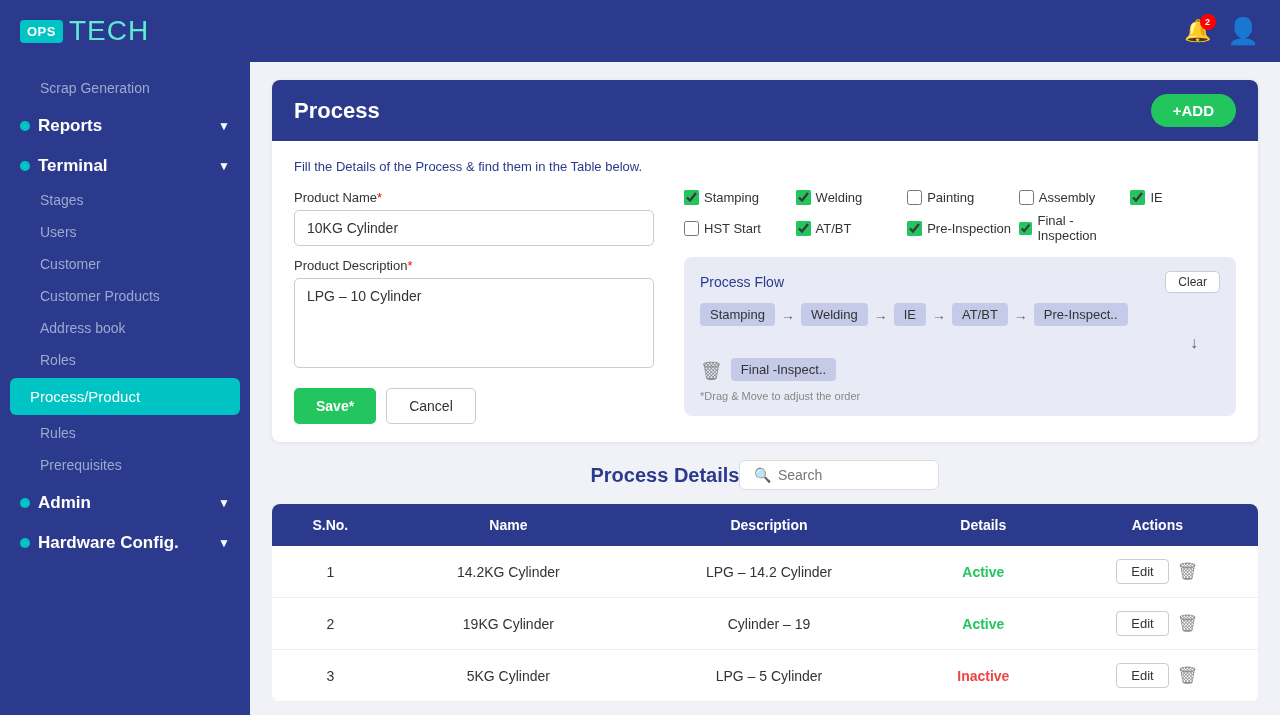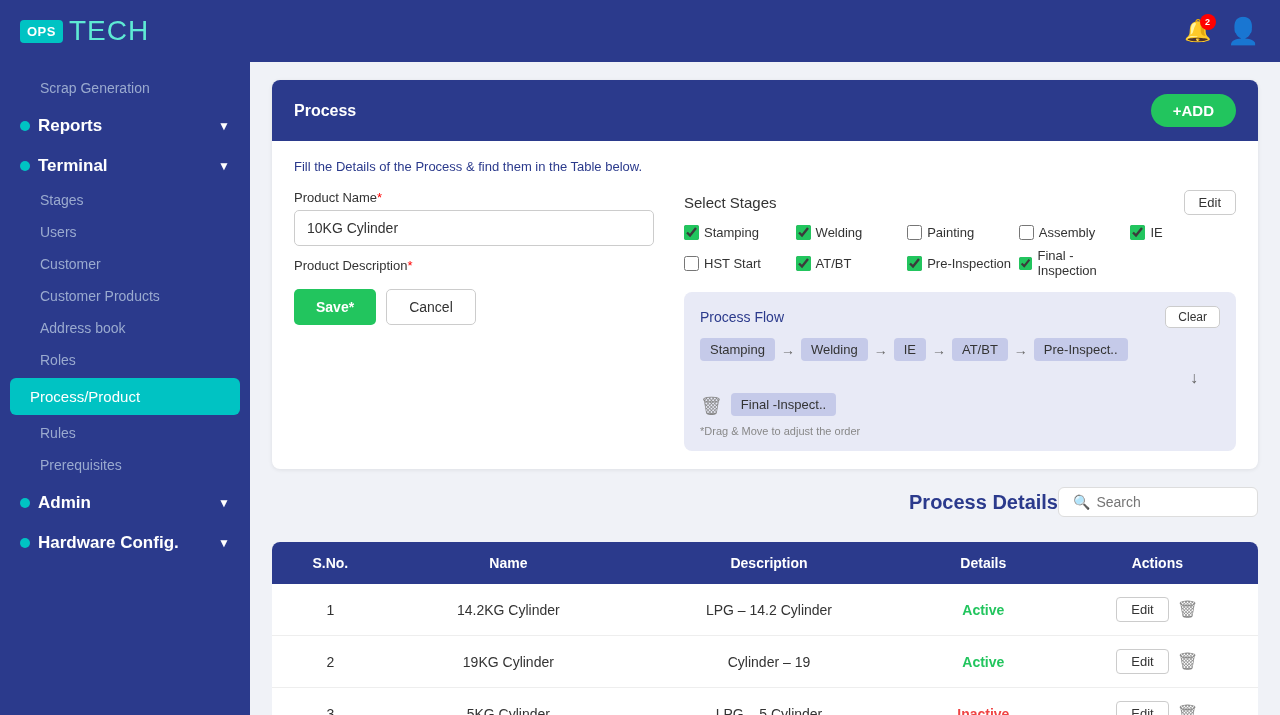--- a/index.html
+++ b/index.html
@@ -100,21 +100,21 @@
       border-radius: 8px;
       overflow: hidden;
       box-shadow: 0 1px 4px rgba(0,0,0,0.08);
     }
     .process-header {
       background: #2b3a8c;
       display: flex; align-items: center; justify-content: space-between;
       padding: 14px 22px;
     }
     .process-title {
-      color: #fff; font-size: 16px; font-weight: 600;
+      color: #fff; font-size: 22px; font-weight: 600;
     }
     .add-btn {
       background: #22c55e; color: #fff; border: none; border-radius: 22px;
       padding: 8px 22px; font-size: 15px; font-weight: 600; cursor: pointer;
     }
 
     .process-body { padding: 18px 22px; }
     .helper-text { color: #2b3a8c; font-size: 13px; margin-bottom: 16px; }
 
     .form-section { display: flex; gap: 30px; }
@@ -177,21 +177,21 @@
     .flow-down { color: #666; font-size: 16px; margin-right: 22px; }
     .flow-node-final {
       background: #c5cae9; border-radius: 4px; padding: 4px 10px; font-size: 13px; color: #333;
       font-weight: 500;
     }
     .trash-icon-flow { color: #888; font-size: 18px; margin-top: 4px; }
     .drag-hint { font-size: 11px; color: #888; margin-top: 8px; }
 
     
     .table-section { margin: 0 22px 22px 22px; }
-    .table-header-row { display: flex; align-items: center; justify-content: flex-end; margin-bottom: 25px; }
+    .table-header-row { display: flex; align-items: center; justify-content: center; margin-bottom: 14px; }
     .table-title { font-size: 20px; color: #2b3a8c; font-weight: 700; }
     .search-box {
       display: flex; align-items: center; gap: 6px;
       border: 1px solid #ddd; border-radius: 6px; background: #fff;
       padding: 6px 14px; width: 200px;
     }
     .search-icon-svg { color: #aaa; font-size: 14px; }
     .search-input {
       border: none; outline: none; font-size: 14px; color: #666; background: transparent; width: 140px;
     }
@@ -277,32 +277,29 @@
 
           <div class="form-left">
             <div class="field-label">
               <span>Product Name</span><span class="req">*</span>
             </div>
             <input class="form-input" type="text" value="10KG Cylinder" style="">
             <div style="height:12px"></div>
             <div class="field-label">
               <span>Product Description</span><span class="req">*</span>
             </div>
+            <textarea class="form-textarea" style="">LPG – 10 Cylinder</textarea>
             <div class="form-actions">
               <button class="save-btn">Save*</button>
               <button class="cancel-btn">Cancel</button>
             </div>
           </div>
 
           <div class="form-right">
             <div class="stages-section">
-              <div class="stages-header">
-                <span class="stages-title">Select Stages</span>
-                <button class="edit-btn">Edit</button>
-              </div>
               <div class="stages-checkboxes" id="stages-checkboxes">
 
               <label class="stage-check">
                     <input type="checkbox" checked="" style="">
                     <span>Stamping</span>
                   </label>
                   <label class="stage-check">
                     <input type="checkbox" checked="" style="">
                     <span>Welding</span>
                   </label>

